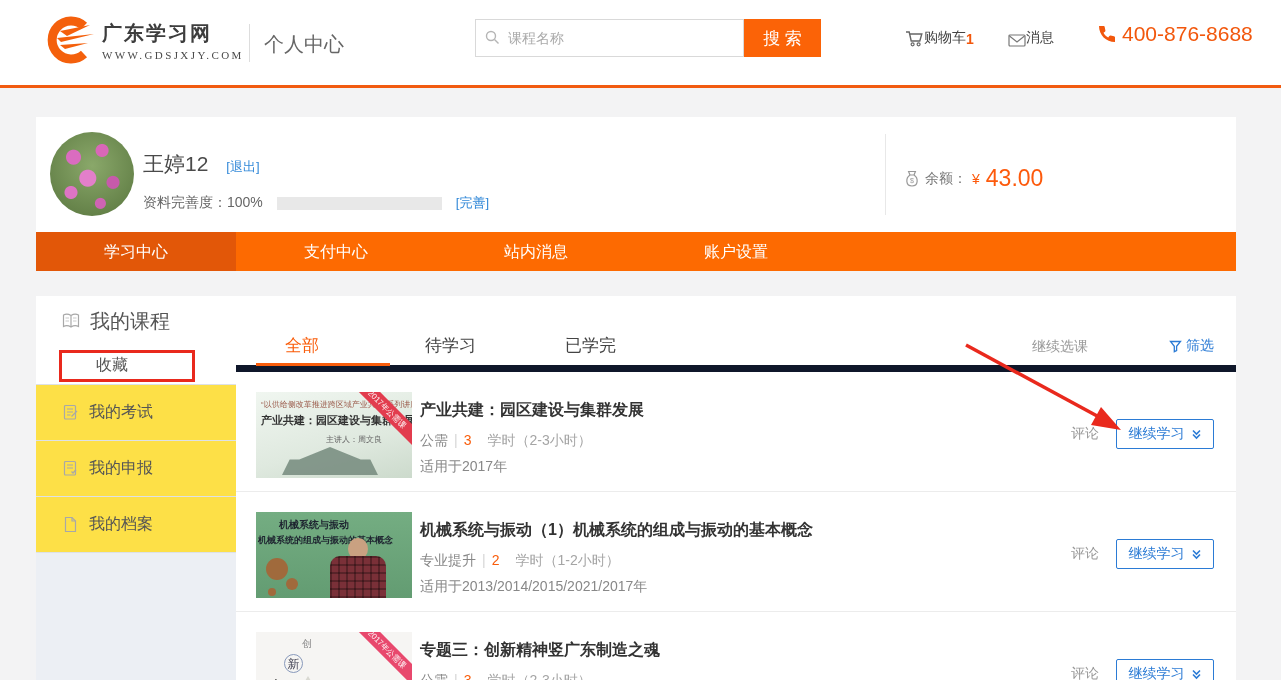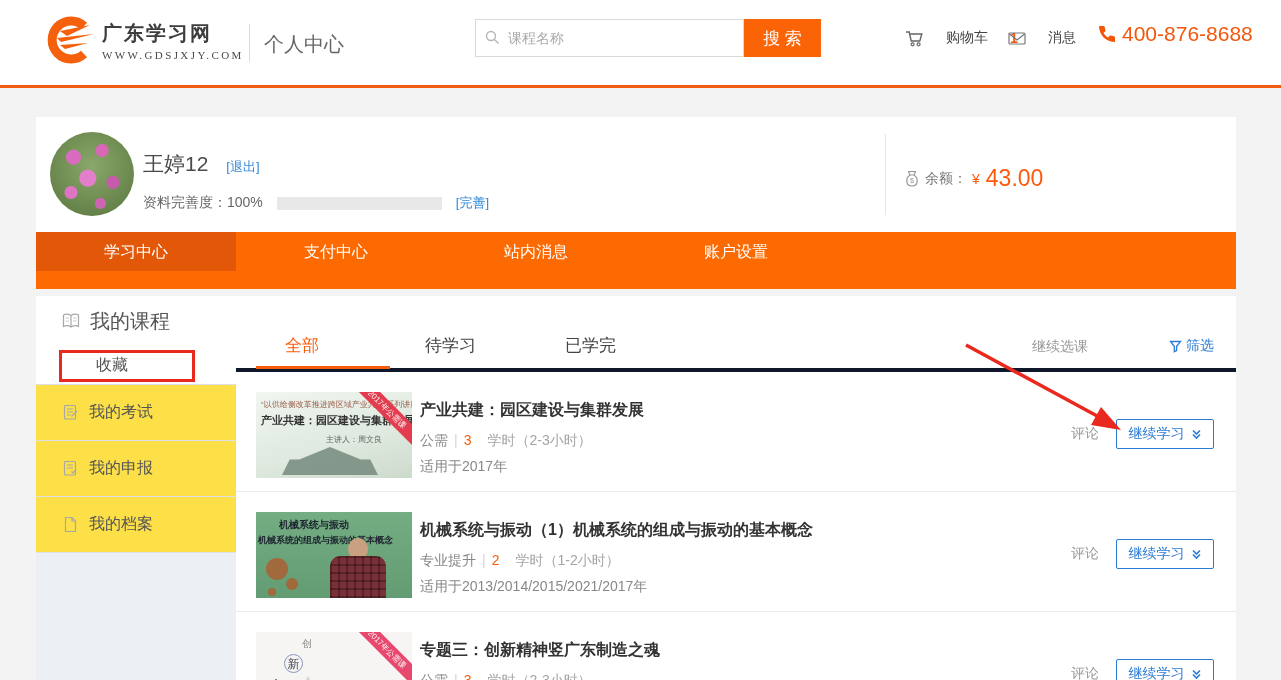--- a/index.html
+++ b/index.html
@@ -24,21 +24,21 @@
 
   .searchbar { position:absolute; left:475px; top:19px; height:38px; display:flex; }
   .search-box { position:relative; width:269px; height:38px; border:1px solid #d9d9d9; background:#fff; }
   .search-box input { width:100%; height:100%; border:none; outline:none; padding-left:32px;
                       font-size:14px; color:#333; font-family:"Liberation Sans",sans-serif; }
   .search-box input::placeholder { color:#aaa; }
   .search-glyph { position:absolute; left:9px; top:10px; }
   .search-btn { width:77px; height:38px; background:#fb6307; color:#fff; border:none; font-size:17px;
                 cursor:pointer; font-family:"Liberation Sans",sans-serif; }
 
-  .hdr-item { position:absolute; top:29px; display:flex; align-items:center; gap:22px;
+  .hdr-item { position:absolute; top:29px; display:flex; align-items:flex-end; gap:0;
               font-size:14px; color:#444; cursor:pointer; }
   .hdr-cart { left:905px; }
   .cart-count { color:#f2570c; font-weight:bold; }
   .hdr-msg { left:1008px; }
   .hdr-phone { position:absolute; left:1096px; top:22px; display:flex; align-items:center; gap:4px;
                color:#f2570c; font-size:21px; }
 
   
   .usercard { position:absolute; left:36px; top:117px; width:1200px; height:115px; background:#fff; }
   .avatar { position:absolute; left:14px; top:15px; width:84px; height:84px; border-radius:50%;
@@ -59,21 +59,21 @@
   .uc-progress-label { font-size:14px; color:#666; }
   .uc-bar { width:165px; height:13px; background:#e8e8e8; }
   .uc-bar-fill { width:100%; height:100%; background:linear-gradient(#5cb860,#43a047); }
   .uc-divider { position:absolute; left:849px; top:17px; width:1px; height:81px; background:#e8e8e8; }
   .uc-balance { position:absolute; left:868px; top:48px; display:flex; align-items:center; gap:5px; }
   .uc-balance-label { font-size:14px; color:#777; }
   .uc-currency { font-size:14px; color:#fd5a0c; }
   .uc-amount { font-size:23px; color:#fd5a0c; margin-left:1px; }
 
   
-  .topnav { position:absolute; left:36px; top:232px; width:1200px; height:57px; background:#fd6a01; display:flex; }
+  .topnav { position:absolute; left:36px; top:232px; width:1200px; height:39px; background:#fd6a01; display:flex; }
   .topnav-item { width:200px; height:39px; line-height:39px; text-align:center; color:#fff;
                  font-size:16px; cursor:pointer; }
   .topnav-item.active { background:#e25708; }
 
   
   .maincard { position:absolute; left:36px; top:296px; width:1200px; height:520px; background:#fff; }
 
   
   .sidebar { position:absolute; left:0; top:0; width:200px; height:100%; }
   .side-head { display:flex; align-items:center; gap:10px; height:50px; padding-left:26px;
@@ -81,21 +81,21 @@
   .side-sub { font-size:16px; color:#555; padding-left:60px; cursor:pointer; }
   .side-sub.purchased { position:relative; line-height:44px; height:44px; color:#fd5f15; }
   .side-sub.purchased::before { content:""; position:absolute; left:0; top:3px; bottom:3px; width:3px; background:#fd5f15; }
   .side-sub.fav { line-height:38px; height:38px; }
   .side-gray-item { display:flex; align-items:center; gap:10px; height:56px; padding-left:26px;
                     background:#fde047; border-top:1px solid #dde1e7; font-size:16px; color:#555; cursor:pointer; }
   .side-gray-fill { height:240px; background:#eceff4; border-top:1px solid #dde1e7; }
 
   
   .content { position:absolute; left:200px; top:0; width:1000px; }
-  .tabbar { position:relative; height:76px; border-bottom:4px solid #0f172a; }
+  .tabbar { position:relative; height:76px; border-bottom:7px solid #0f172a; }
   .tab { position:absolute; top:38px; font-size:17px; color:#444; cursor:pointer; }
   .tab.t0 { left:49px; color:#f95d0b; }
   .tab.t1 { left:189px; }
   .tab.t2 { left:329px; }
   .tab-underline { position:absolute; left:20px; bottom:-1px; width:134px; height:3px; background:#f95d0b; }
   .continue-select { position:absolute; right:148px; top:42px; font-size:14px; color:#999; cursor:pointer; }
   .filter { position:absolute; right:22px; top:41px; display:flex; align-items:center; gap:4px;
             font-size:14px; color:#2b7bd5; cursor:pointer; }
 
   .course-row { position:relative; height:120px; border-bottom:1px solid #ececec; }

